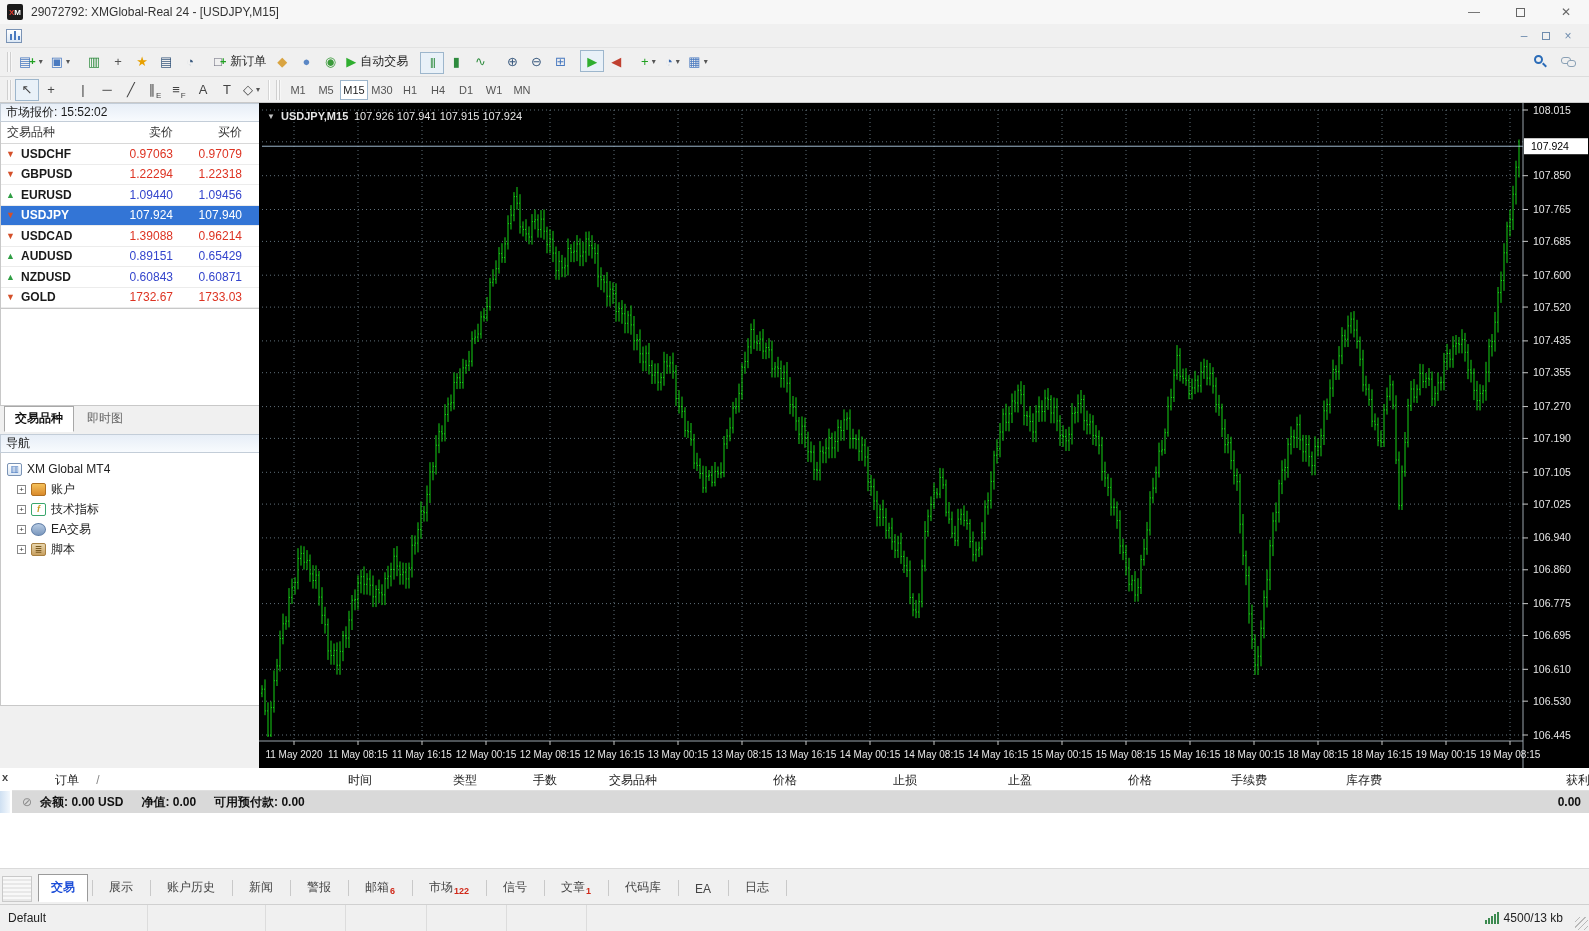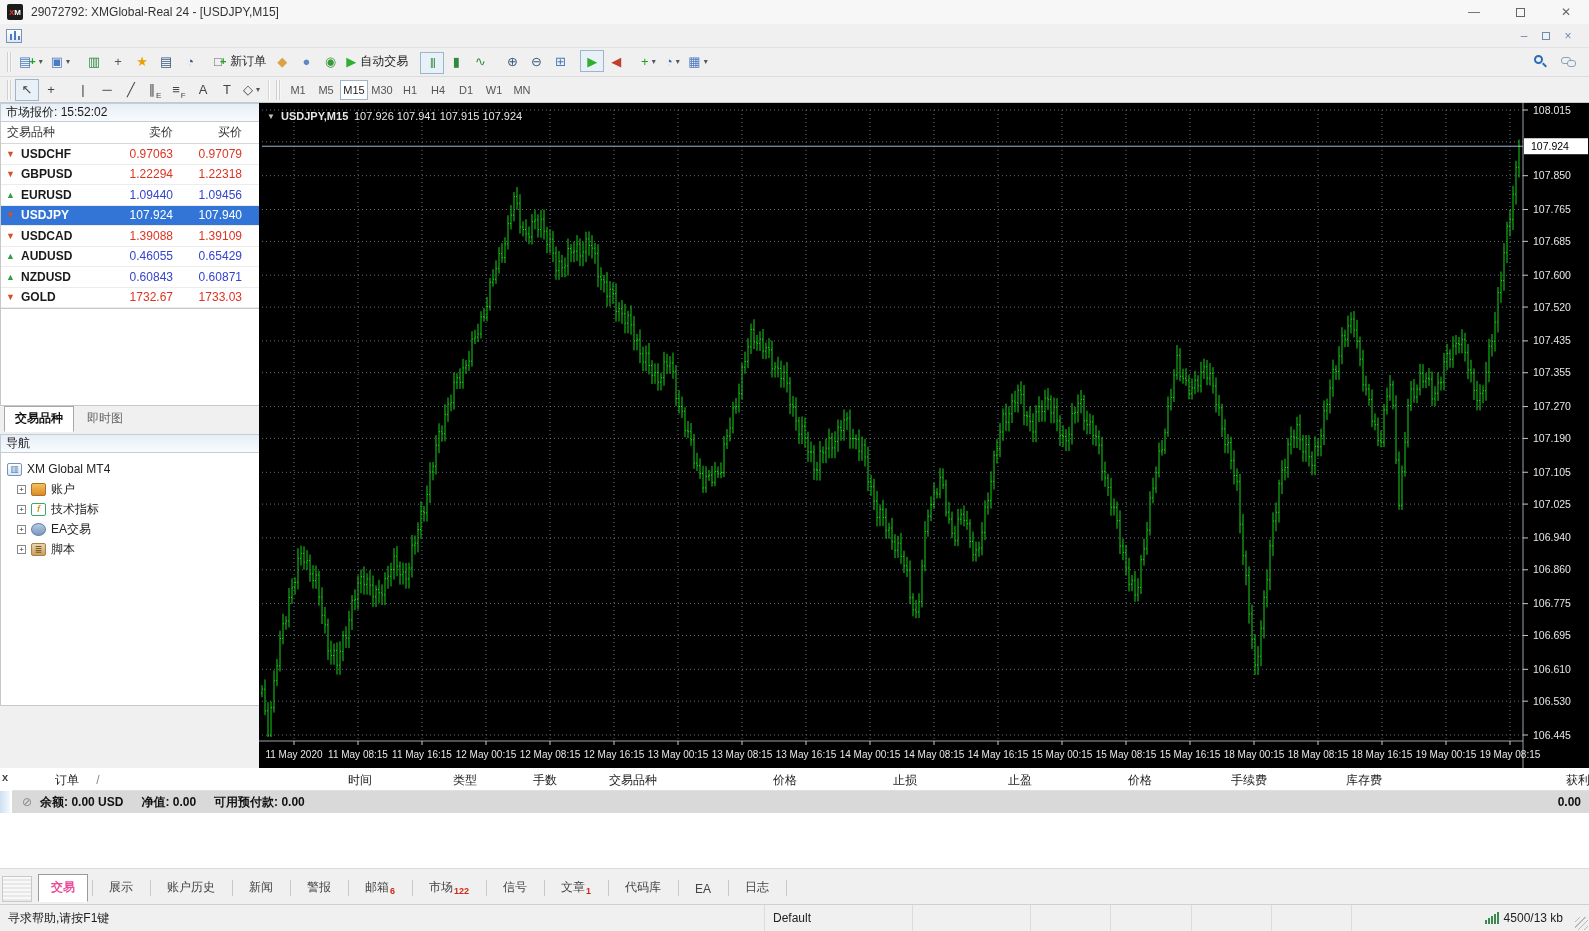--- a/index.html
+++ b/index.html
@@ -107,21 +107,21 @@
     background:#d9d9d9; display:flex; align-items:center; font-weight:bold; color:#111; }
   #term-balance .noicon { color:#8a8a8a; font-weight:normal; margin:0 8px 0 10px; }
   #term-balance .bspan { margin-right:18px; }
   #term-profit { margin-left:auto; padding-right:8px; }
   #term-tabs { position:absolute; left:0; top:100px; width:1589px; height:36px;
     background:#f0f0f0; border-top:1px solid #dadada; display:flex; align-items:flex-end;
     padding:0 0 2px 0; }
   #ttab-grip { width:30px; height:26px; margin:0 6px 0 2px; border:1px solid #c9c9c9; background:
     repeating-linear-gradient(0deg,#e8e8e8 0 2px,#f8f8f8 2px 4px); }
   .ttab { padding:4px 12px 5px; color:#444; border:1px solid transparent; position:relative; margin-right:1px; }
-  .ttab.active { background:#fff; border:1px solid #9a9a9a; border-bottom-color:#fff; font-weight:bold; color:#ec4899; }
+  .ttab.active { background:#fff; border:1px solid #9a9a9a; border-bottom-color:#fff; font-weight:bold; color:#1d4ed8; }
   .ttab .badge { color:#d02818; font-size:9px; font-weight:bold; vertical-align:sub; margin-left:1px; }
   .ttab-sep { width:1px; height:16px; background:#c9c9c9; margin:0 3px 6px; }
 
   
   #statusbar { position:absolute; left:0; top:904px; width:1589px; height:27px;
     background:#f0f0f0; border-top:1px solid #d0d0d0; display:flex; align-items:center; }
   .scell { height:100%; display:flex; align-items:center; padding:0 8px;
     border-right:1px solid #dcdcdc; color:#222; }
   #sig-bars { display:flex; align-items:flex-end; gap:1px; margin-right:5px; }
   #sig-bars i { width:2px; background:#3c8a50; display:block; }
@@ -295,26 +295,26 @@
             <div class="mw-row selected">
               <span class="arr down">▼</span>
               <span class="sym mw-c1" style="width: 98px;">USDJPY</span>
               <span class="px mw-c2 red">107.924</span>
               <span class="px mw-c3 red">107.940</span>
             </div>
             <div class="mw-row">
               <span class="arr down">▼</span>
               <span class="sym mw-c1" style="width: 98px;">USDCAD</span>
               <span class="px mw-c2 red">1.39088</span>
-              <span class="px mw-c3 red">1.39109</span>
+              <span class="px mw-c3 red">0.96214</span>
             </div>
             <div class="mw-row">
               <span class="arr up">▲</span>
               <span class="sym mw-c1" style="width: 98px;">AUDUSD</span>
-              <span class="px mw-c2 blue">0.46055</span>
+              <span class="px mw-c2 blue">0.89151</span>
               <span class="px mw-c3 blue">0.65429</span>
             </div>
             <div class="mw-row">
               <span class="arr up">▲</span>
               <span class="sym mw-c1" style="width: 98px;">NZDUSD</span>
               <span class="px mw-c2 blue">0.60843</span>
               <span class="px mw-c3 blue">0.60871</span>
             </div>
             <div class="mw-row">
               <span class="arr down">▼</span>
@@ -506,23 +506,20 @@
         <span class="ttab"><span>代码库</span></span>
         <span class="ttab-sep"></span>
         <span class="ttab"><span>EA</span></span>
         <span class="ttab-sep"></span>
         <span class="ttab"><span>日志</span></span>
         <span class="ttab-sep"></span>
       </div>
   </div>
 
   <div id="statusbar">
-    <div class="scell" style="width:765px;">
-      <span>寻求帮助,请按F1键</span>
-    </div>
     <div class="scell" style="width:148px;">
       <span>Default</span>
     </div>
     <div class="scell" style="width:118px;"></div>
     <div class="scell" style="width:80px;"></div>
     <div class="scell" style="width:81px;"></div>
     <div class="scell" style="width:80px;"></div>
     <div class="scell" style="width:80px;"></div>
     <div class="scell" style="flex:1;border-right:none;justify-content:flex-end;padding-right:26px;">
       <span id="sig-bars">

